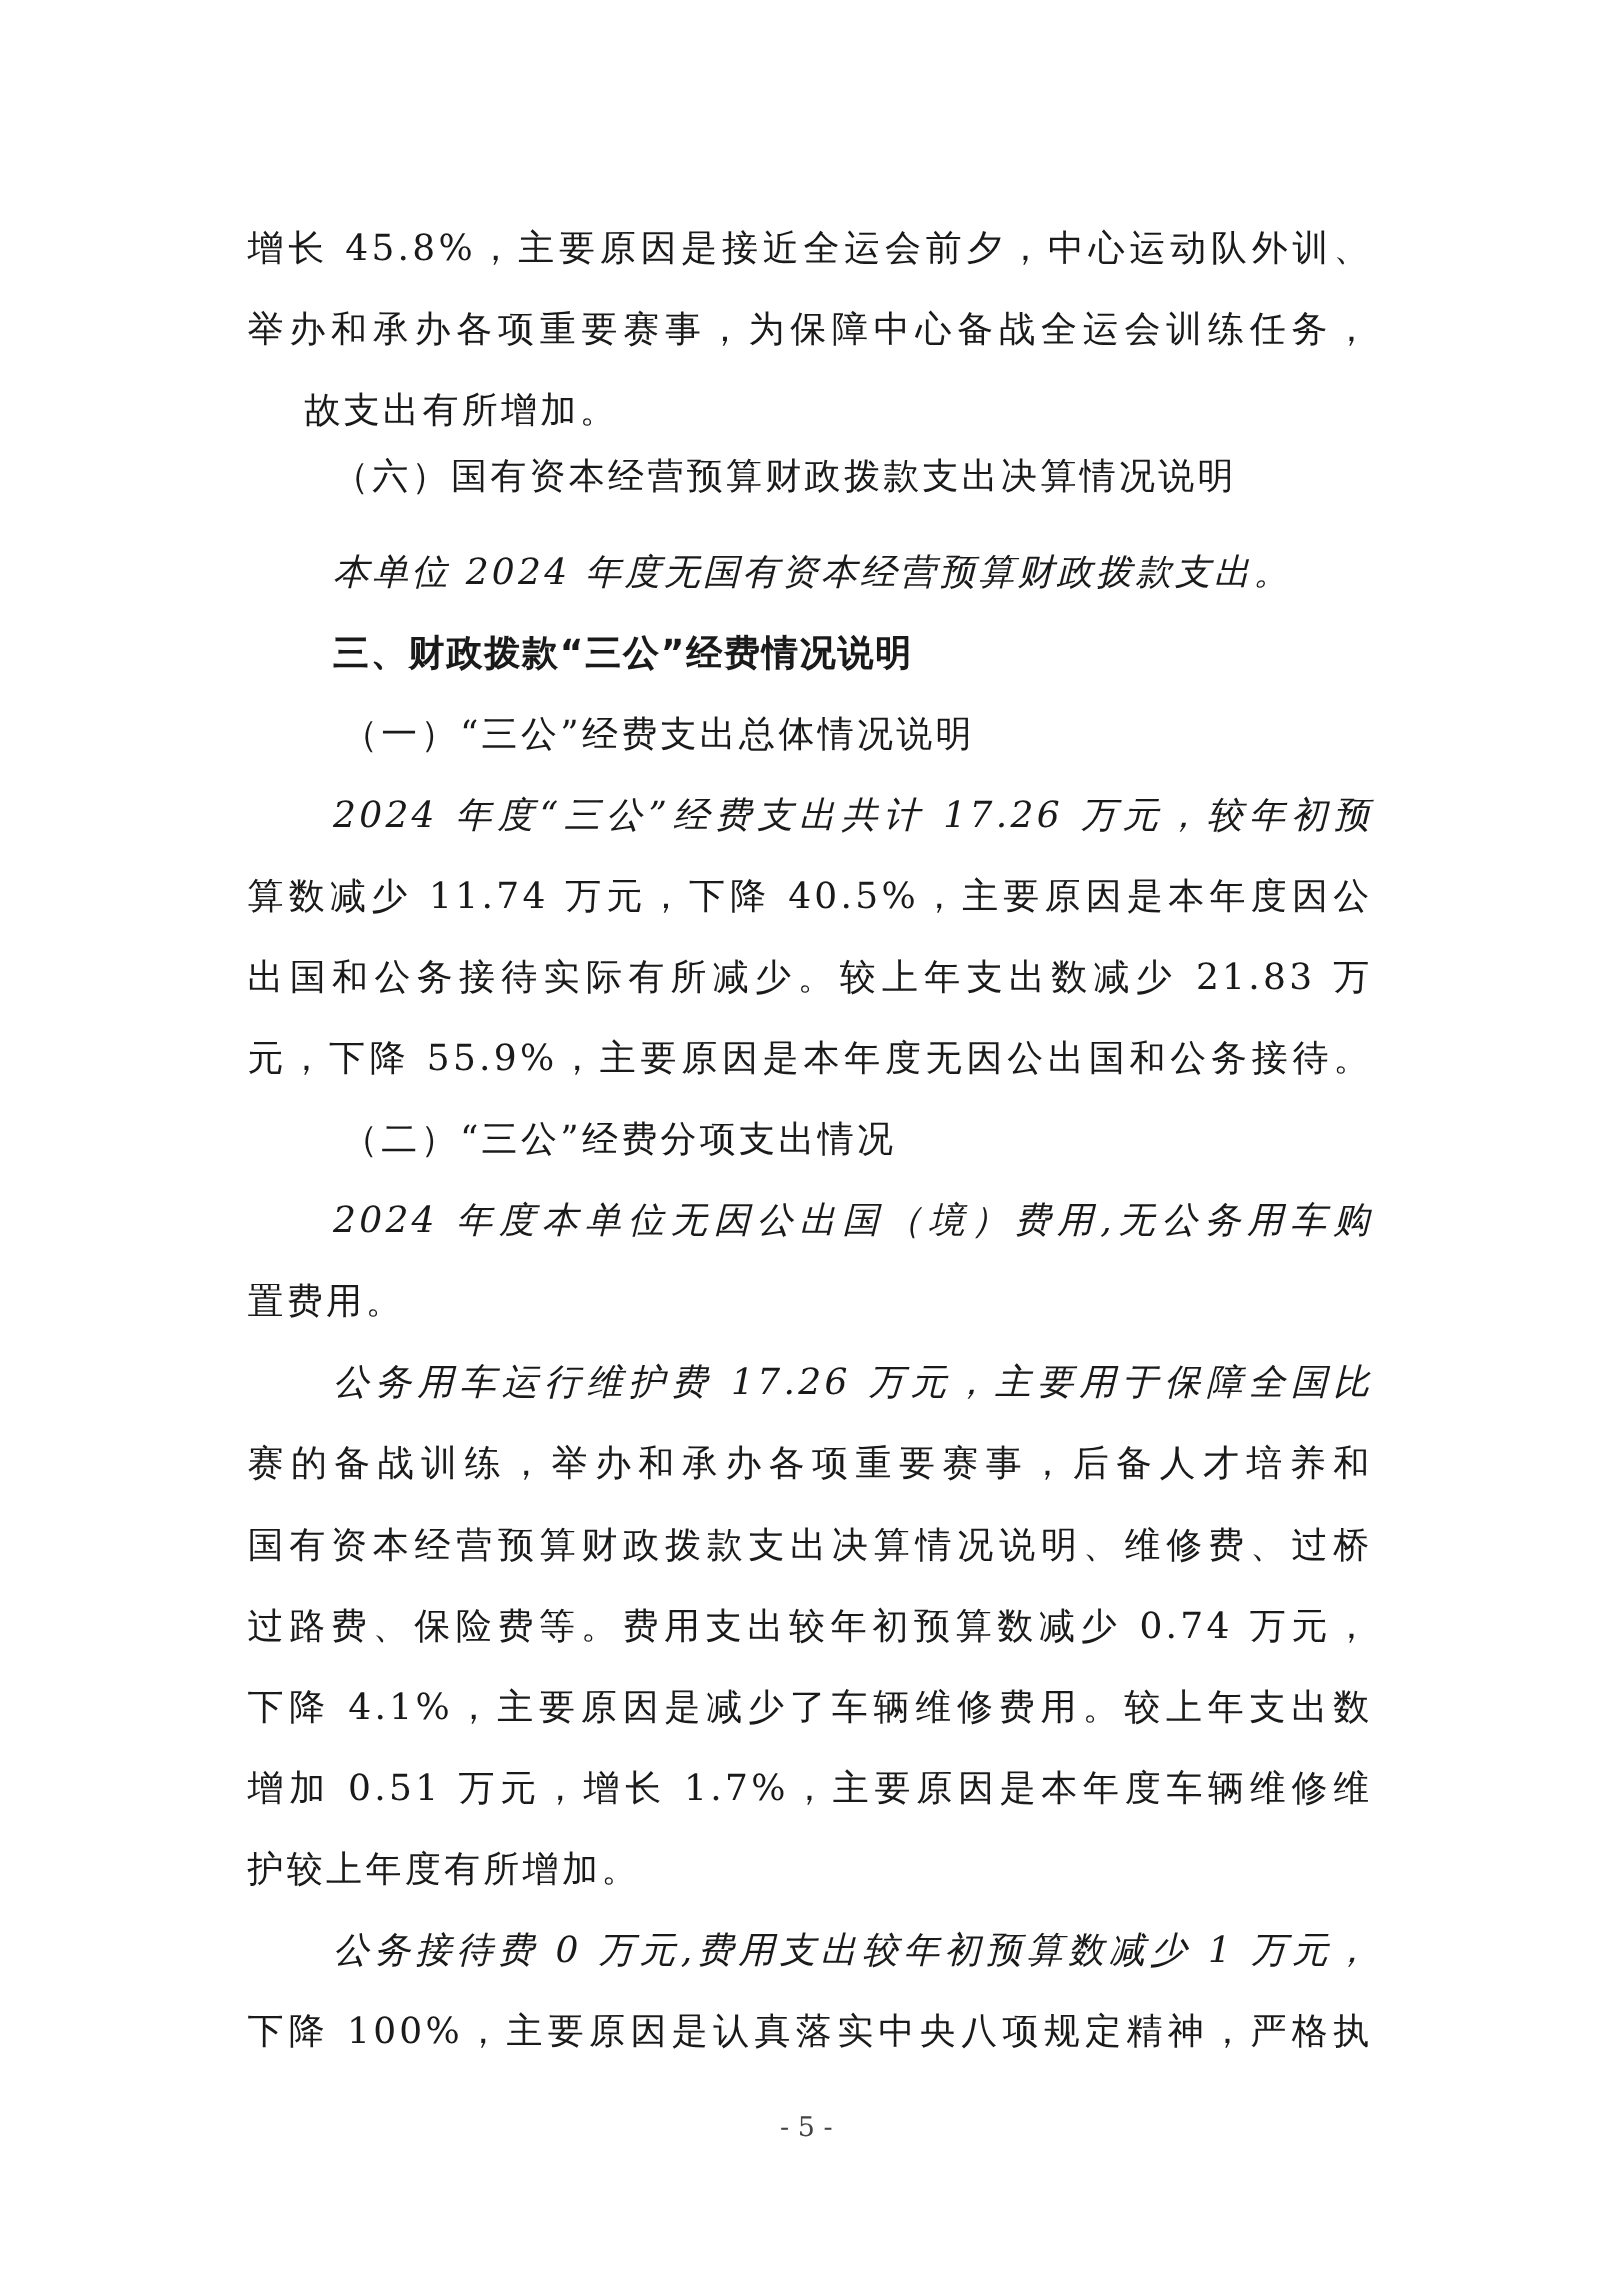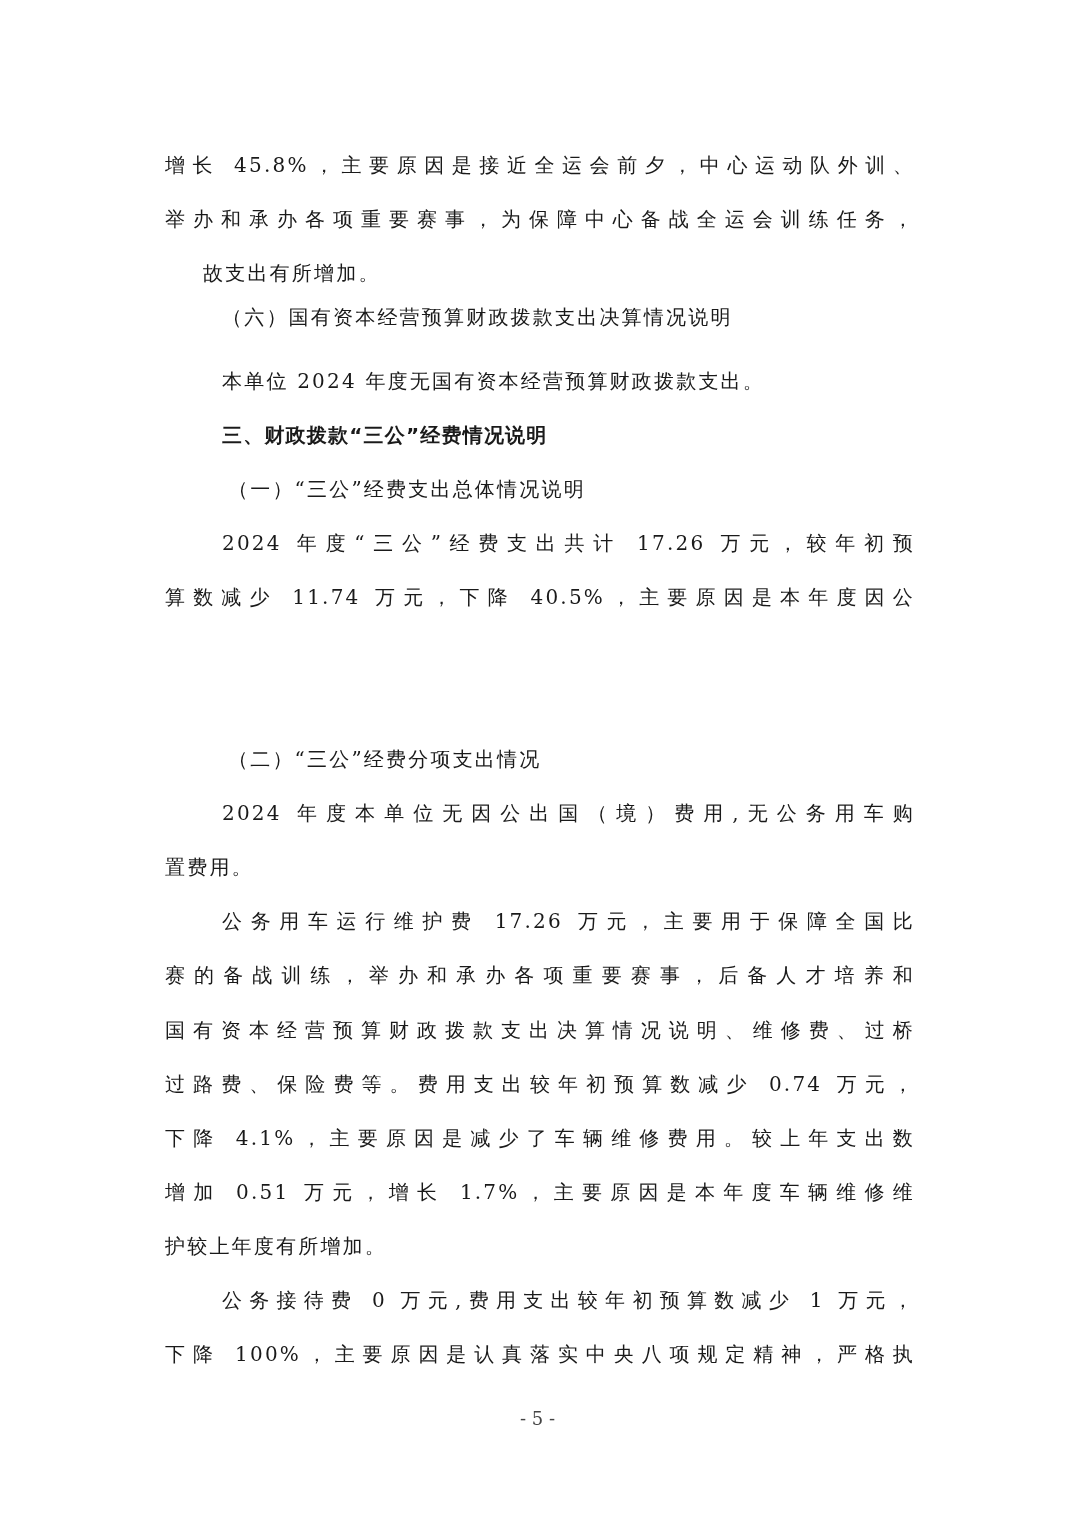--- a/index.html
+++ b/index.html
@@ -19,33 +19,34 @@
       position: absolute;
       left: 0; top: 0;
       width: 1075px;
       height: 1520px;
       background: #ffffff;
     }
     .line {
       position: absolute;
       left: 165px;
       width: 750px;
-      font-size: 20px;
+      font-size: 24px;
       line-height: 40px;
       white-space: nowrap;
       letter-spacing: 2.2px;
       text-align: justify;
       text-align-last: justify;
     }
     .line.last {
       text-align-last: left;
     }
     .line.indent {
       left: 222px;
       width: 693px;
+      font-style: italic;
     }
     .line.heading-sub {
       left: 228px;
       width: auto;
       text-align-last: left;
     }
     .line.heading-main {
       left: 222px;
       width: auto;
       font-family: "DejaVu Sans", "Liberation Sans", sans-serif;
@@ -76,20 +77,22 @@
   <div class="line heading-sub" style="top:297px; left:222px;">（六）国有资本经营预算财政拨款支出决算情况说明</div>
 
   <div class="line indent last" style="top:361px;">本单位 2024 年度无国有资本经营预算财政拨款支出。</div>
 
   <div class="line heading-main" style="top:415px;">三、财政拨款“三公”经费情况说明</div>
 
   <div class="line heading-sub" style="top:469px;">（一）“三公”经费支出总体情况说明</div>
 
   <div class="line indent" style="top:523px;">2024 年度“三公”经费支出共计 17.26 万元，较年初预</div>
   <div class="line" style="top:577px;">算数减少 11.74 万元，下降 40.5%，主要原因是本年度因公</div>
+  <div class="line" style="top:631px;">出国和公务接待实际有所减少。较上年支出数减少 21.83 万</div>
+  <div class="line" style="top:685px;">元，下降 55.9%，主要原因是本年度无因公出国和公务接待。</div>
 
   <div class="line heading-sub" style="top:739px;">（二）“三公”经费分项支出情况</div>
 
   <div class="line indent" style="top:793px;">2024 年度本单位无因公出国（境）费用,无公务用车购</div>
   <div class="line last" style="top:847px;">置费用。</div>
 
   <div class="line indent" style="top:901px;">公务用车运行维护费 17.26 万元，主要用于保障全国比</div>
   <div class="line" style="top:955px;">赛的备战训练，举办和承办各项重要赛事，后备人才培养和</div>
   <div class="line" style="top:1010px;">国有资本经营预算财政拨款支出决算情况说明、维修费、过桥</div>
   <div class="line" style="top:1064px;">过路费、保险费等。费用支出较年初预算数减少 0.74 万元，</div>

